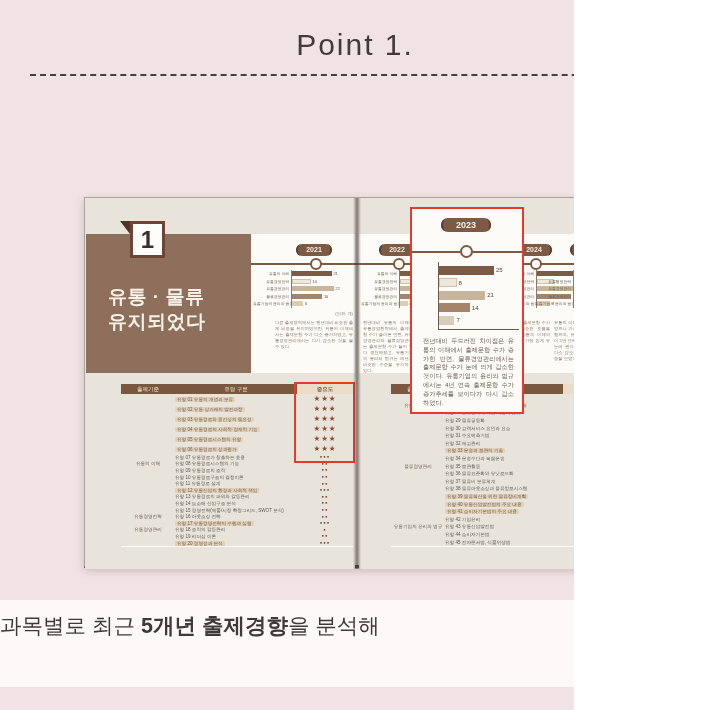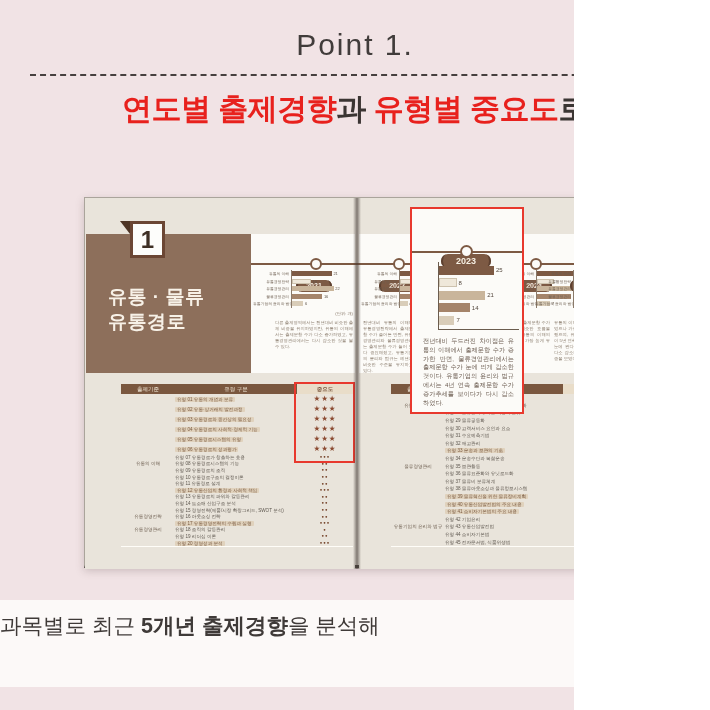--- a/index.html
+++ b/index.html
@@ -32,21 +32,21 @@
           font-size:24px;font-weight:bold;line-height:31px;color:#3e2f24;z-index:2;}
   .fold{position:absolute;left:34px;top:-13px;width:0;height:0;
         border-top:13px solid #4e3526;border-left:10px solid transparent;}
   .chap-title{position:absolute;left:22px;top:50px;font-size:19px;font-weight:bold;
               color:#f7f1e7;line-height:25px;letter-spacing:.5px;}
   
   .timeline{position:absolute;left:166px;top:65px;width:377px;height:2px;background:#7d5a44;z-index:1;}
   .chart{position:absolute;z-index:1;}
   .pill{position:absolute;height:12px;width:36px;background:#7d5a44;border-radius:7px;
         color:#f5eee2;font-size:7px;font-weight:bold;text-align:center;line-height:12px;
-        box-shadow:inset 6px 0 0 -4px #5d4030,inset -6px 0 0 -4px #5d4030;margin-top:36px;}
+        box-shadow:inset 6px 0 0 -4px #5d4030,inset -6px 0 0 -4px #5d4030;}
   .node{position:absolute;width:8px;height:8px;background:#fcfbf8;border:2px solid #7d5a44;
         border-radius:50%;z-index:2;}
   .plot{position:absolute;}
   .crow{display:flex;align-items:center;height:7.5px;}
   .clab{width:36px;text-align:right;padding-right:2px;font-size:3.8px;color:#6b5c4e;
         white-space:nowrap;overflow:hidden;flex:none;}
   .cbars{flex:1;display:flex;align-items:center;border-left:1px solid #8a7a6a;height:100%;}
   .cbar{height:5px;flex:none;}
   .b0{background:#7d5a44;} .b1{background:#efe8da;border:1px solid #cdc2ae;box-sizing:border-box;}
   .b2{background:#c9b59b;} .b3{background:#a5846a;} .b4{background:#d9cdb9;}
@@ -98,36 +98,35 @@
 </style>
 </head>
 <body>
 
 <div id="root">
 
   <div class="point">Point 1.</div>
   <div class="dash"></div>
 
   <div class="headline">
-    <div><span class="red">연도별 출제경향</span><span>과 </span><span class="red">유형별 중요도</span><span>로</span></div>
   </div>
 
   <div class="book">
     <div class="page page-left"></div>
     <div class="page page-right"></div>
 
     <div class="panel panel-left"></div>
     <div class="panel panel-right"></div>
 
     <div class="brown-block">
       <div class="fold"></div>
       <div class="numbox">1</div>
       <div class="chap-title">
         <div>유통 · 물류</div>
-        <div>유통경로</div>
+        <div>유지되었다</div>
       </div>
     </div>
 
     <div class="timeline"></div>
 
     <div class="chart">
       <div class="pill" style="left:211px;top:46px;">2021</div>
       <div class="node" style="left:225px;top:60px;"></div>
       <div class="plot" style="left:168px;top:72px;width:100px;">
           <div class="crow">

